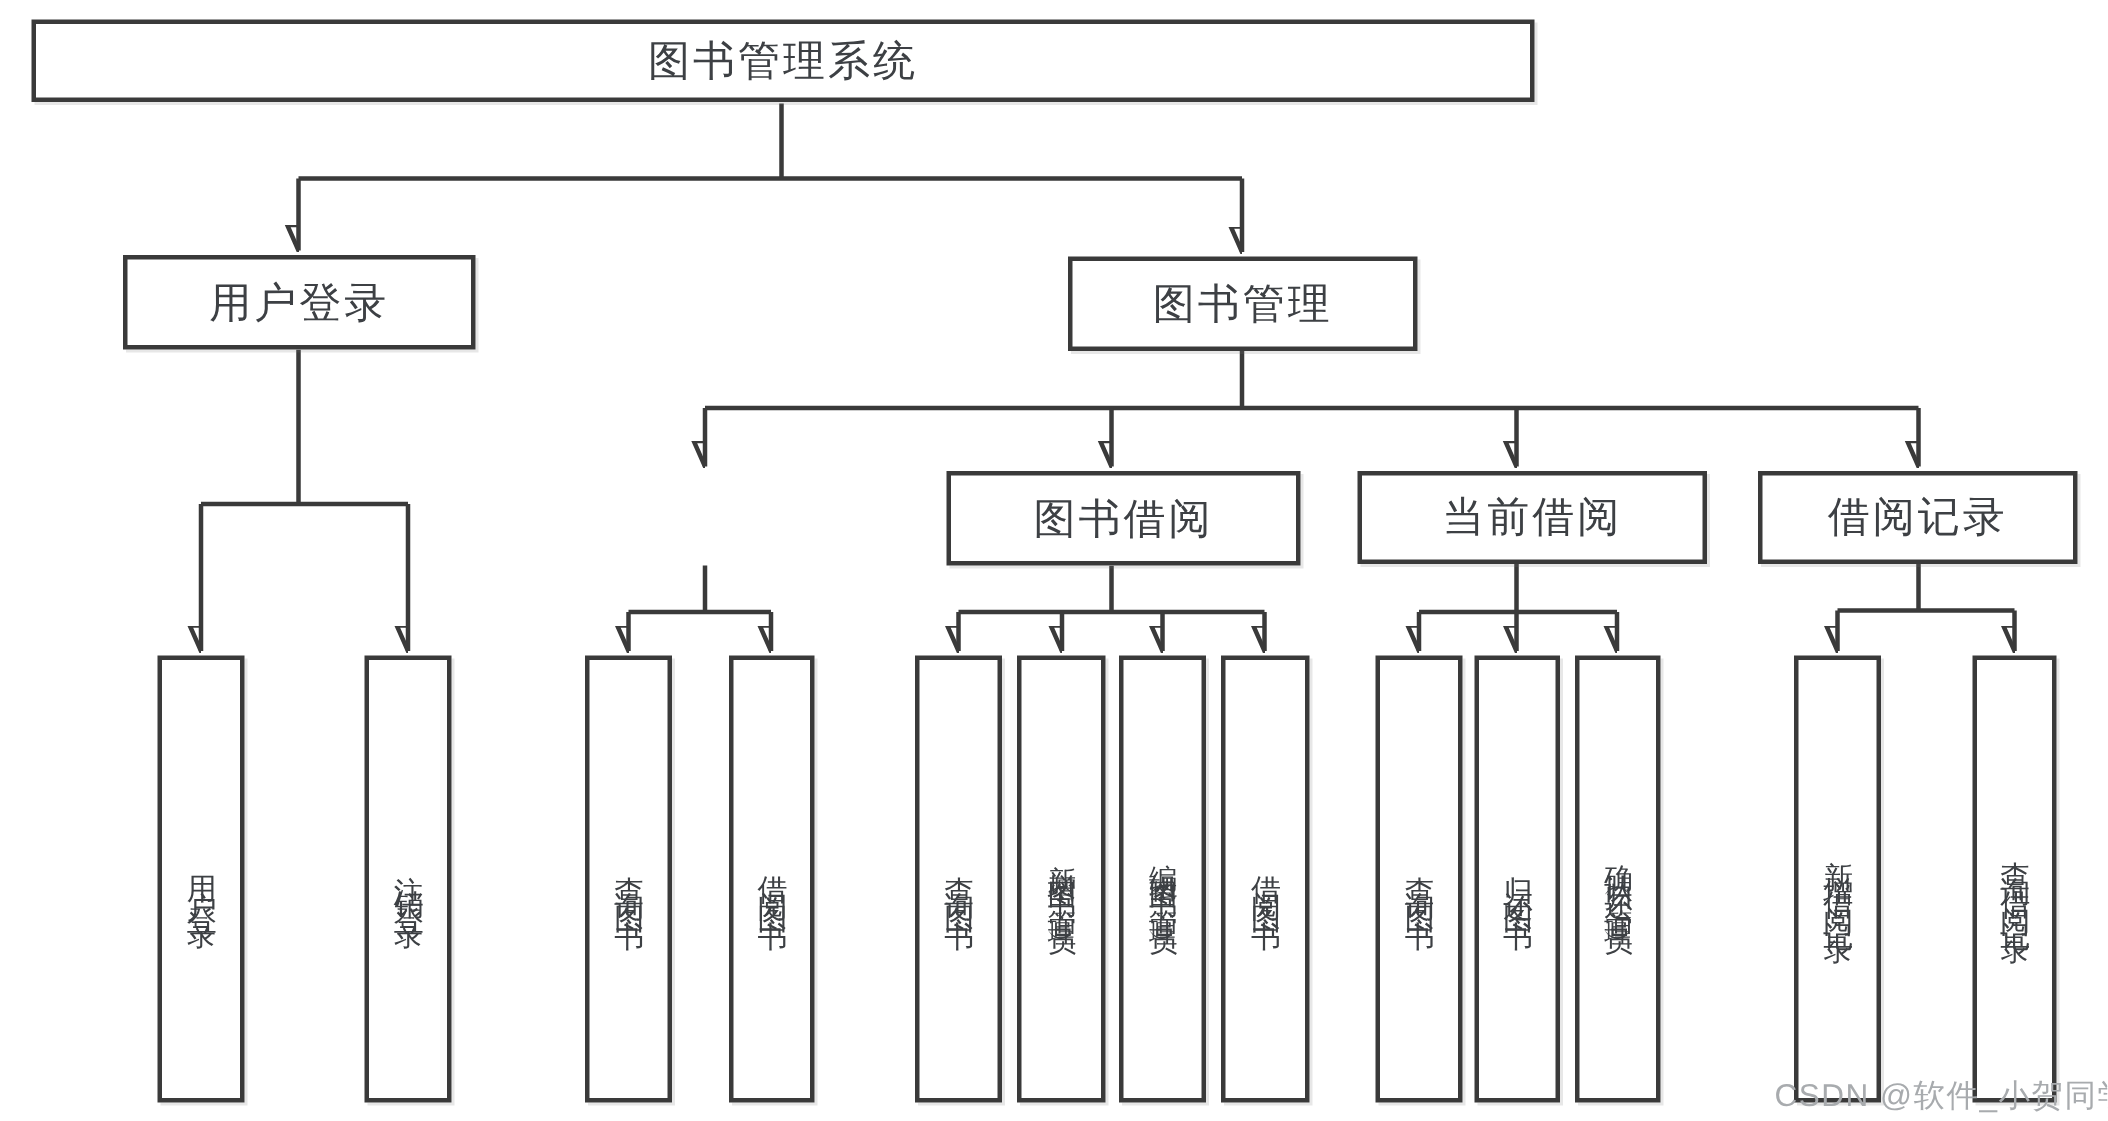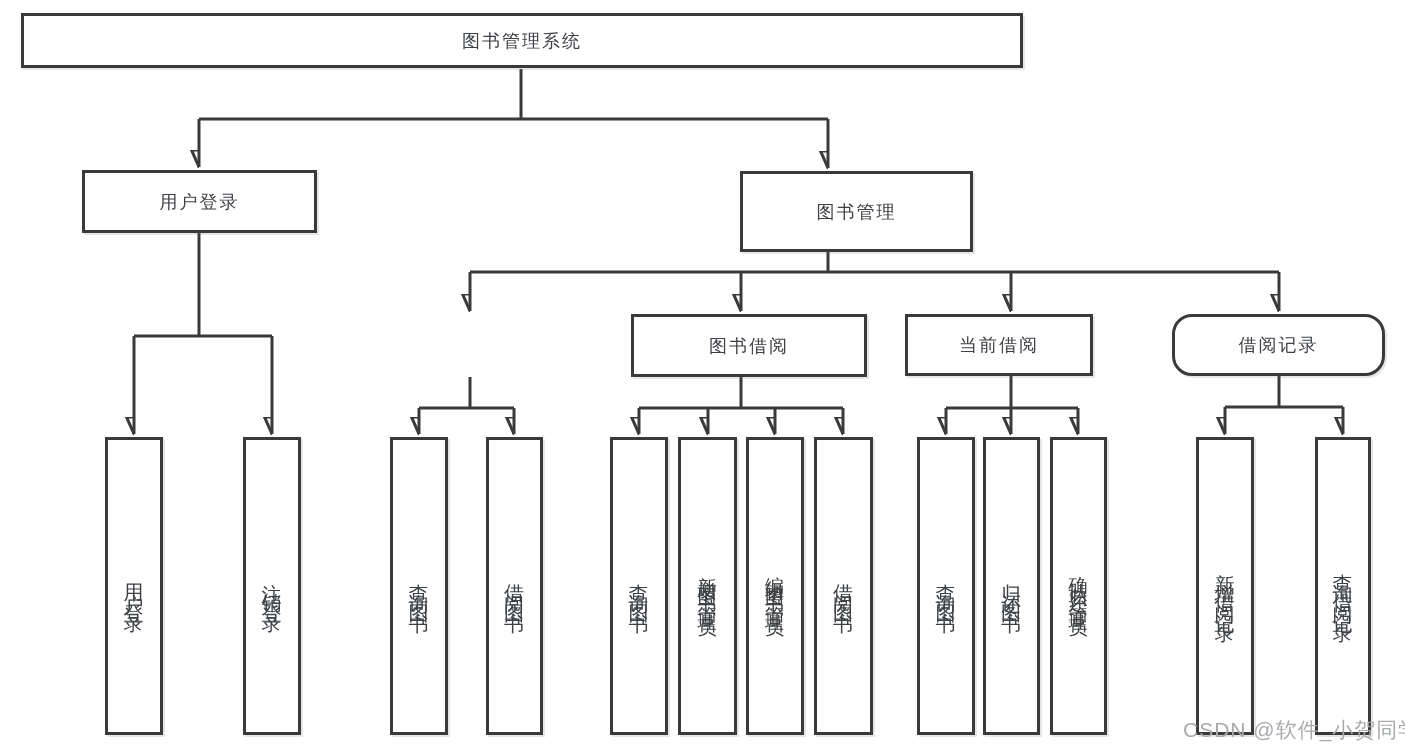--- a/index.html
+++ b/index.html
@@ -11,21 +11,21 @@
     overflow:hidden;
   }
   .box{
     position:absolute;
     box-sizing:border-box;
     border:3px solid #3a3a3a;
     background:#ffffff;
     display:flex;
     align-items:center;
     justify-content:center;
-    font-size:18px;
+    font-size:28px;
     color:#3d4044;
     letter-spacing:2px;
     box-shadow:2px 2px 0 rgba(120,120,120,0.18);
   }
   .vbox{
     writing-mode:vertical-rl;
     text-orientation:mixed;
     letter-spacing:10px;
     font-size:20px;
     line-height:1;
@@ -95,25 +95,25 @@
     <line x1="1011" y1="408" x2="1011" y2="434" marker-end="url(#arrow)"></line>
     <line x1="1078" y1="408" x2="1078" y2="434" marker-end="url(#arrow)"></line>
 
     <line x1="1225" y1="407" x2="1225" y2="434" marker-end="url(#arrow)"></line>
     <line x1="1343" y1="407" x2="1343" y2="434" marker-end="url(#arrow)"></line>
   </svg>
 
   <div class="box" style="left:21px;top:13px;width:1002px;height:55px;">图书管理系统</div>
 
   <div class="box" style="left:82px;top:170px;width:235px;height:63px;">用户登录</div>
-  <div class="box" style="left:740px;top:171px;width:233px;height:81px;">图书管理</div>
+  <div class="box" style="left:712px;top:171px;width:233px;height:63px;">图书管理</div>
 
   <div class="box" style="left:631px;top:314px;width:236px;height:63px;">图书借阅</div>
-  <div class="box" style="left:905px;top:314px;width:188px;height:62px;">当前借阅</div>
-  <div class="box" style="left:1172px;top:314px;width:213px;height:62px;border-radius:20px;">借阅记录</div>
+  <div class="box" style="left:905px;top:314px;width:233px;height:62px;">当前借阅</div>
+  <div class="box" style="left:1172px;top:314px;width:213px;height:62px;">借阅记录</div>
 
   <div class="box vbox" style="left:105px;top:437px;width:58px;height:298px;">用户登录</div>
   <div class="box vbox" style="left:243px;top:437px;width:58px;height:298px;">注销登录</div>
 
   <div class="box vbox" style="left:390px;top:437px;width:58px;height:298px;">查询图书</div>
   <div class="box vbox" style="left:486px;top:437px;width:57px;height:298px;">借阅图书</div>
 
   <div class="box vbox" style="left:610px;top:437px;width:58px;height:298px;">查询图书</div>
   <div class="box vbox tight" style="left:678px;top:437px;width:59px;height:298px;">新增图书（管理员）</div>
   <div class="box vbox tight" style="left:746px;top:437px;width:58px;height:298px;">编辑图书（管理员）</div>

